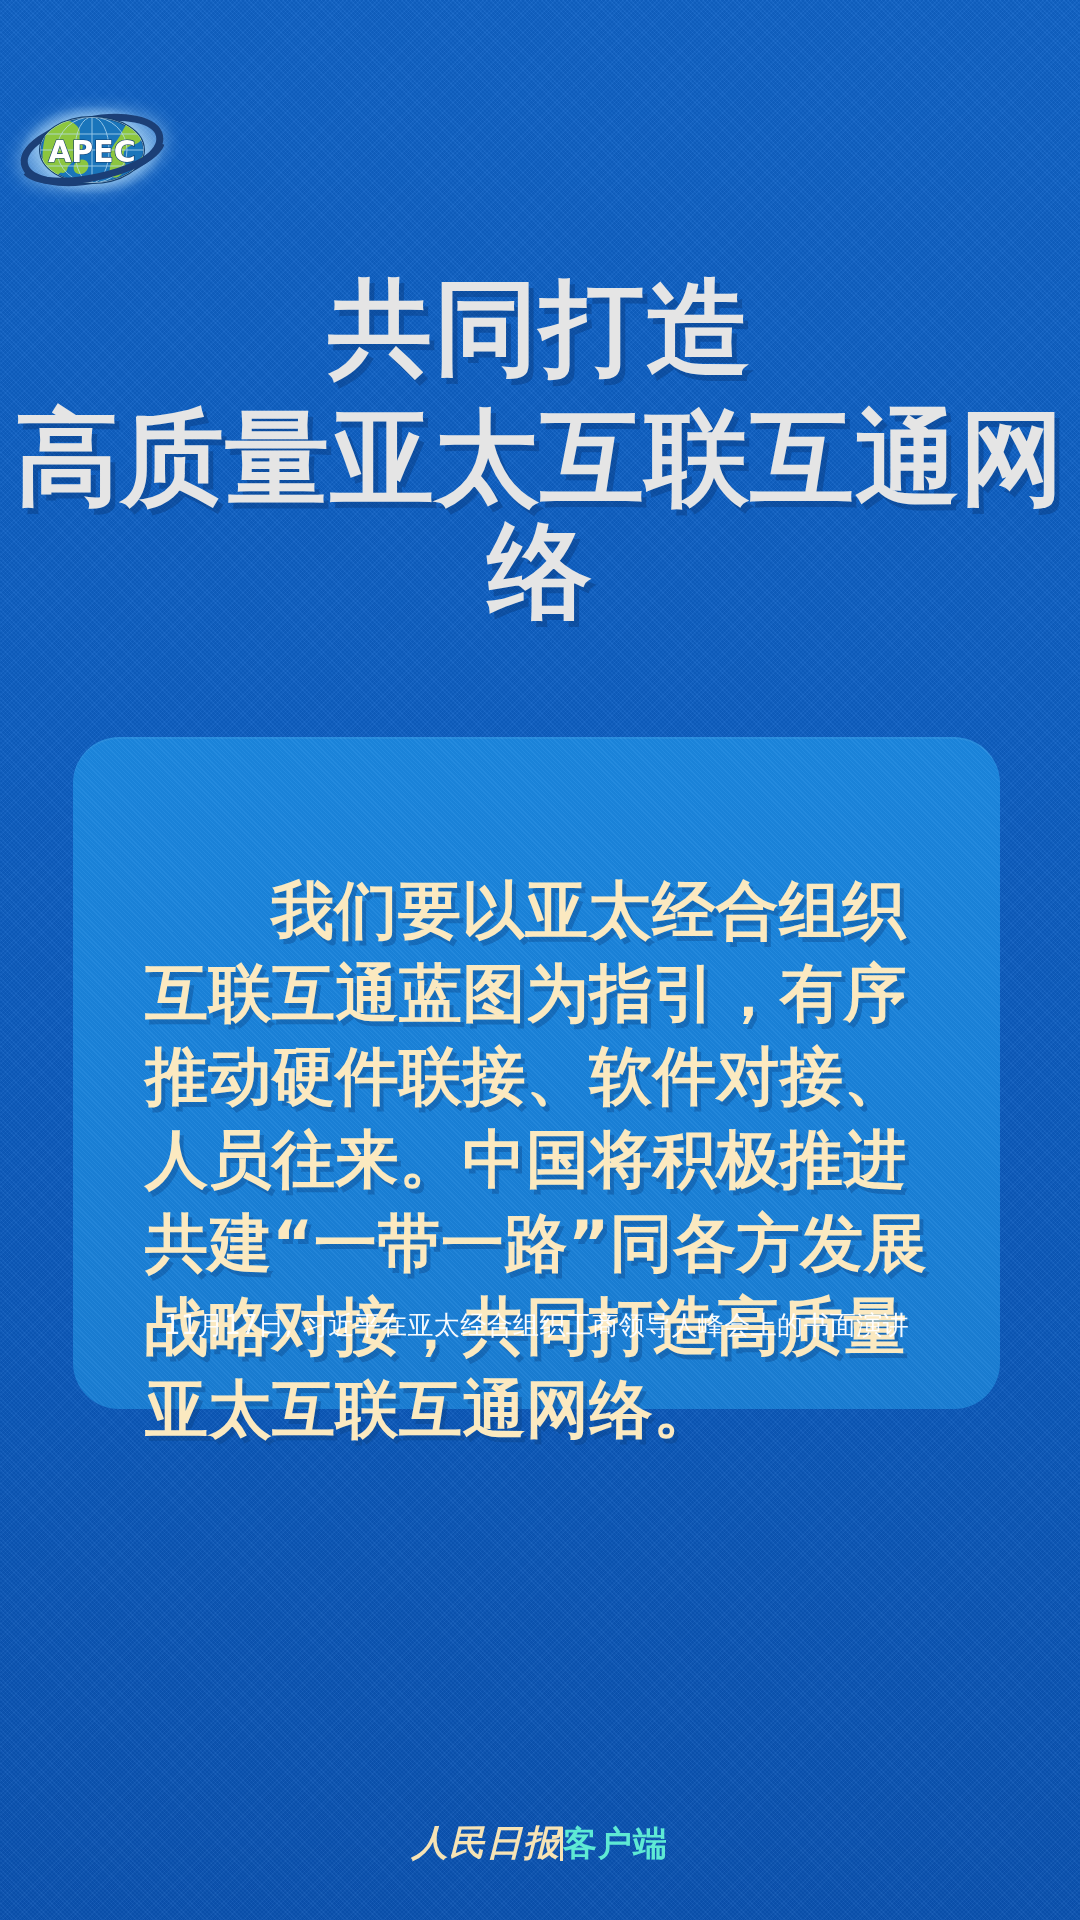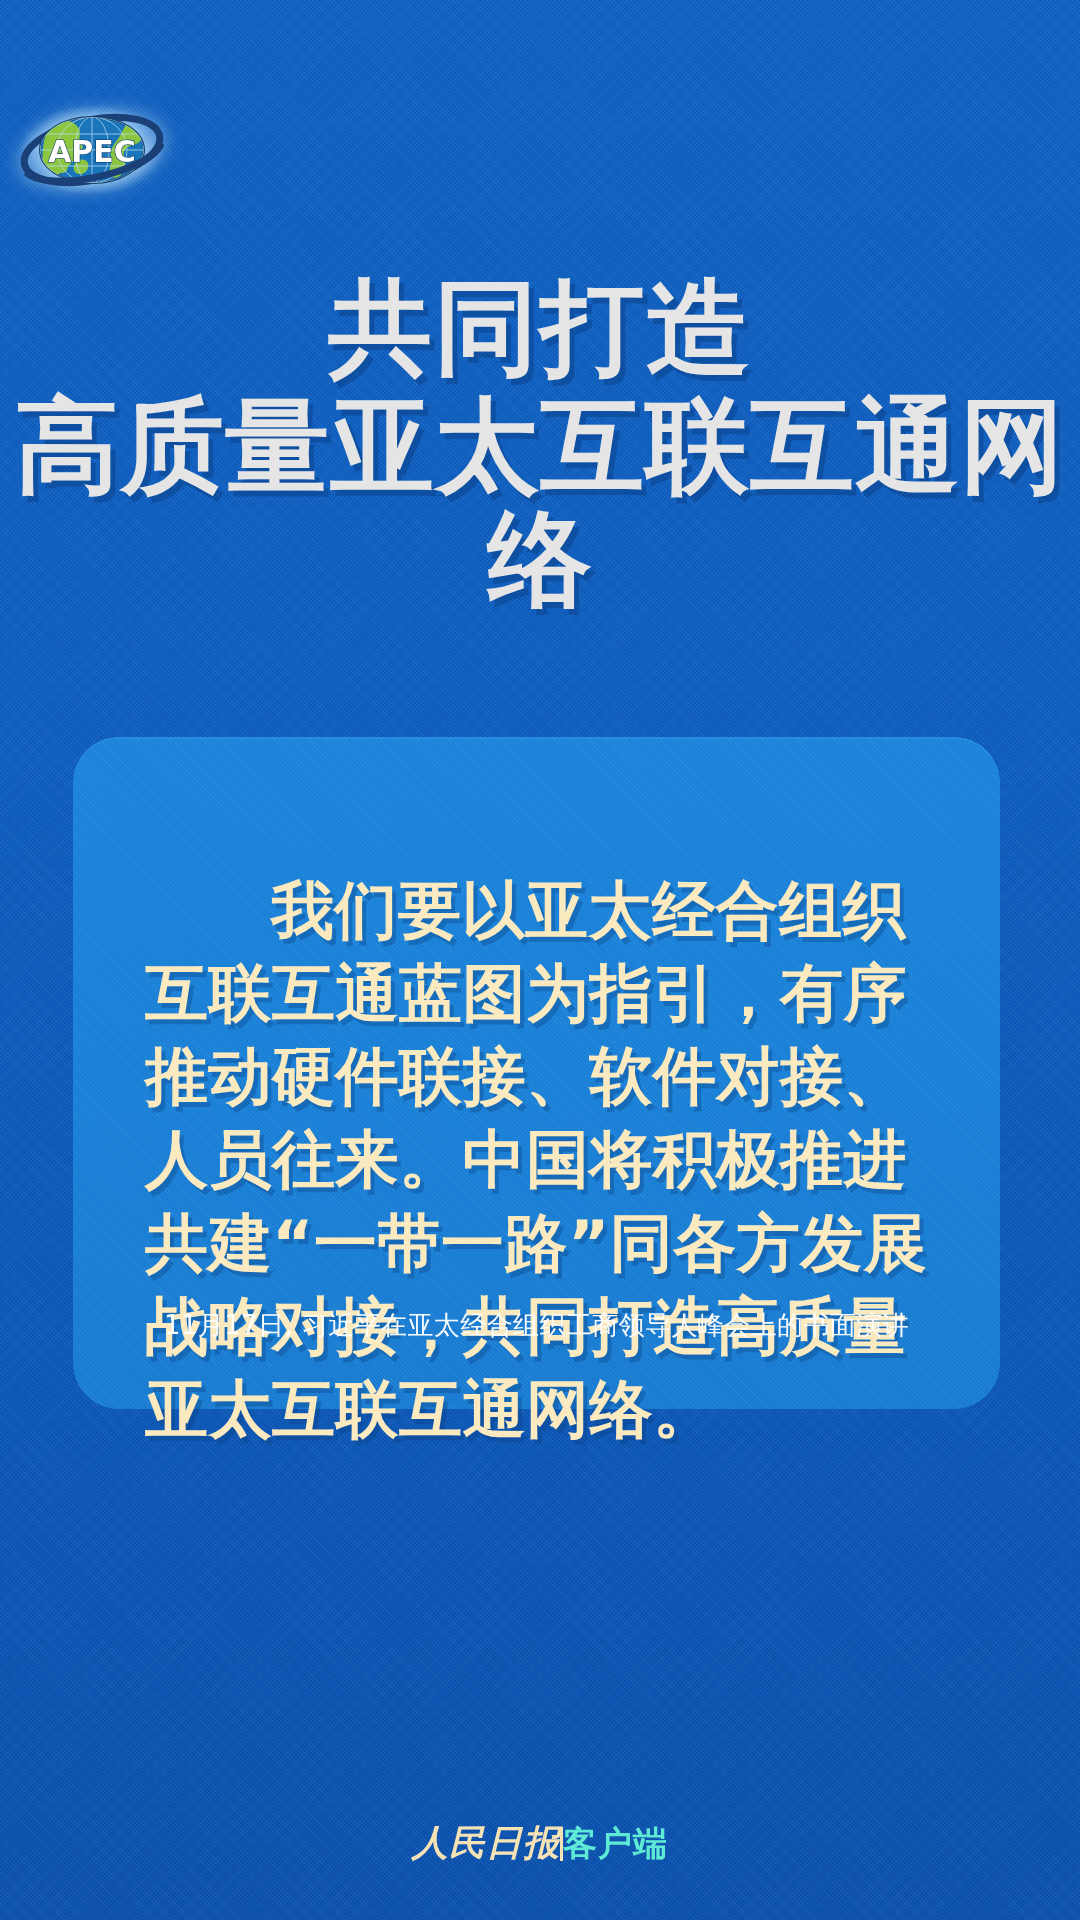--- a/index.html
+++ b/index.html
@@ -38,21 +38,21 @@
     position:absolute; top:272px; left:0; width:100%;
     text-align:center;
     color:#e5e5e5;
     font-family:"DejaVu Sans", sans-serif;
     font-weight:700;
     letter-spacing:2px;
     text-shadow:5px 6px 0 rgba(7,55,120,0.40);
     line-height:1.08;
   }
   .title-l1 { font-size:104px; display:block; }
-  .title-l2 { font-size:104px; display:block; letter-spacing:1px; margin-top:6px; }
+  .title-l2 { font-size:104px; display:block; letter-spacing:1px; margin-top:18px; }
 
   
   .card {
     position:absolute;
     left:73px; top:713px;
     width:927px; height:672px;
     border-radius:46px;
     background:
       repeating-linear-gradient(45deg, rgba(255,255,255,0.04) 0 1px, rgba(0,0,0,0.022) 1px 3px),
       linear-gradient(180deg, #1b86de 0%, #1a82da 55%, #1a7ed4 100%);

